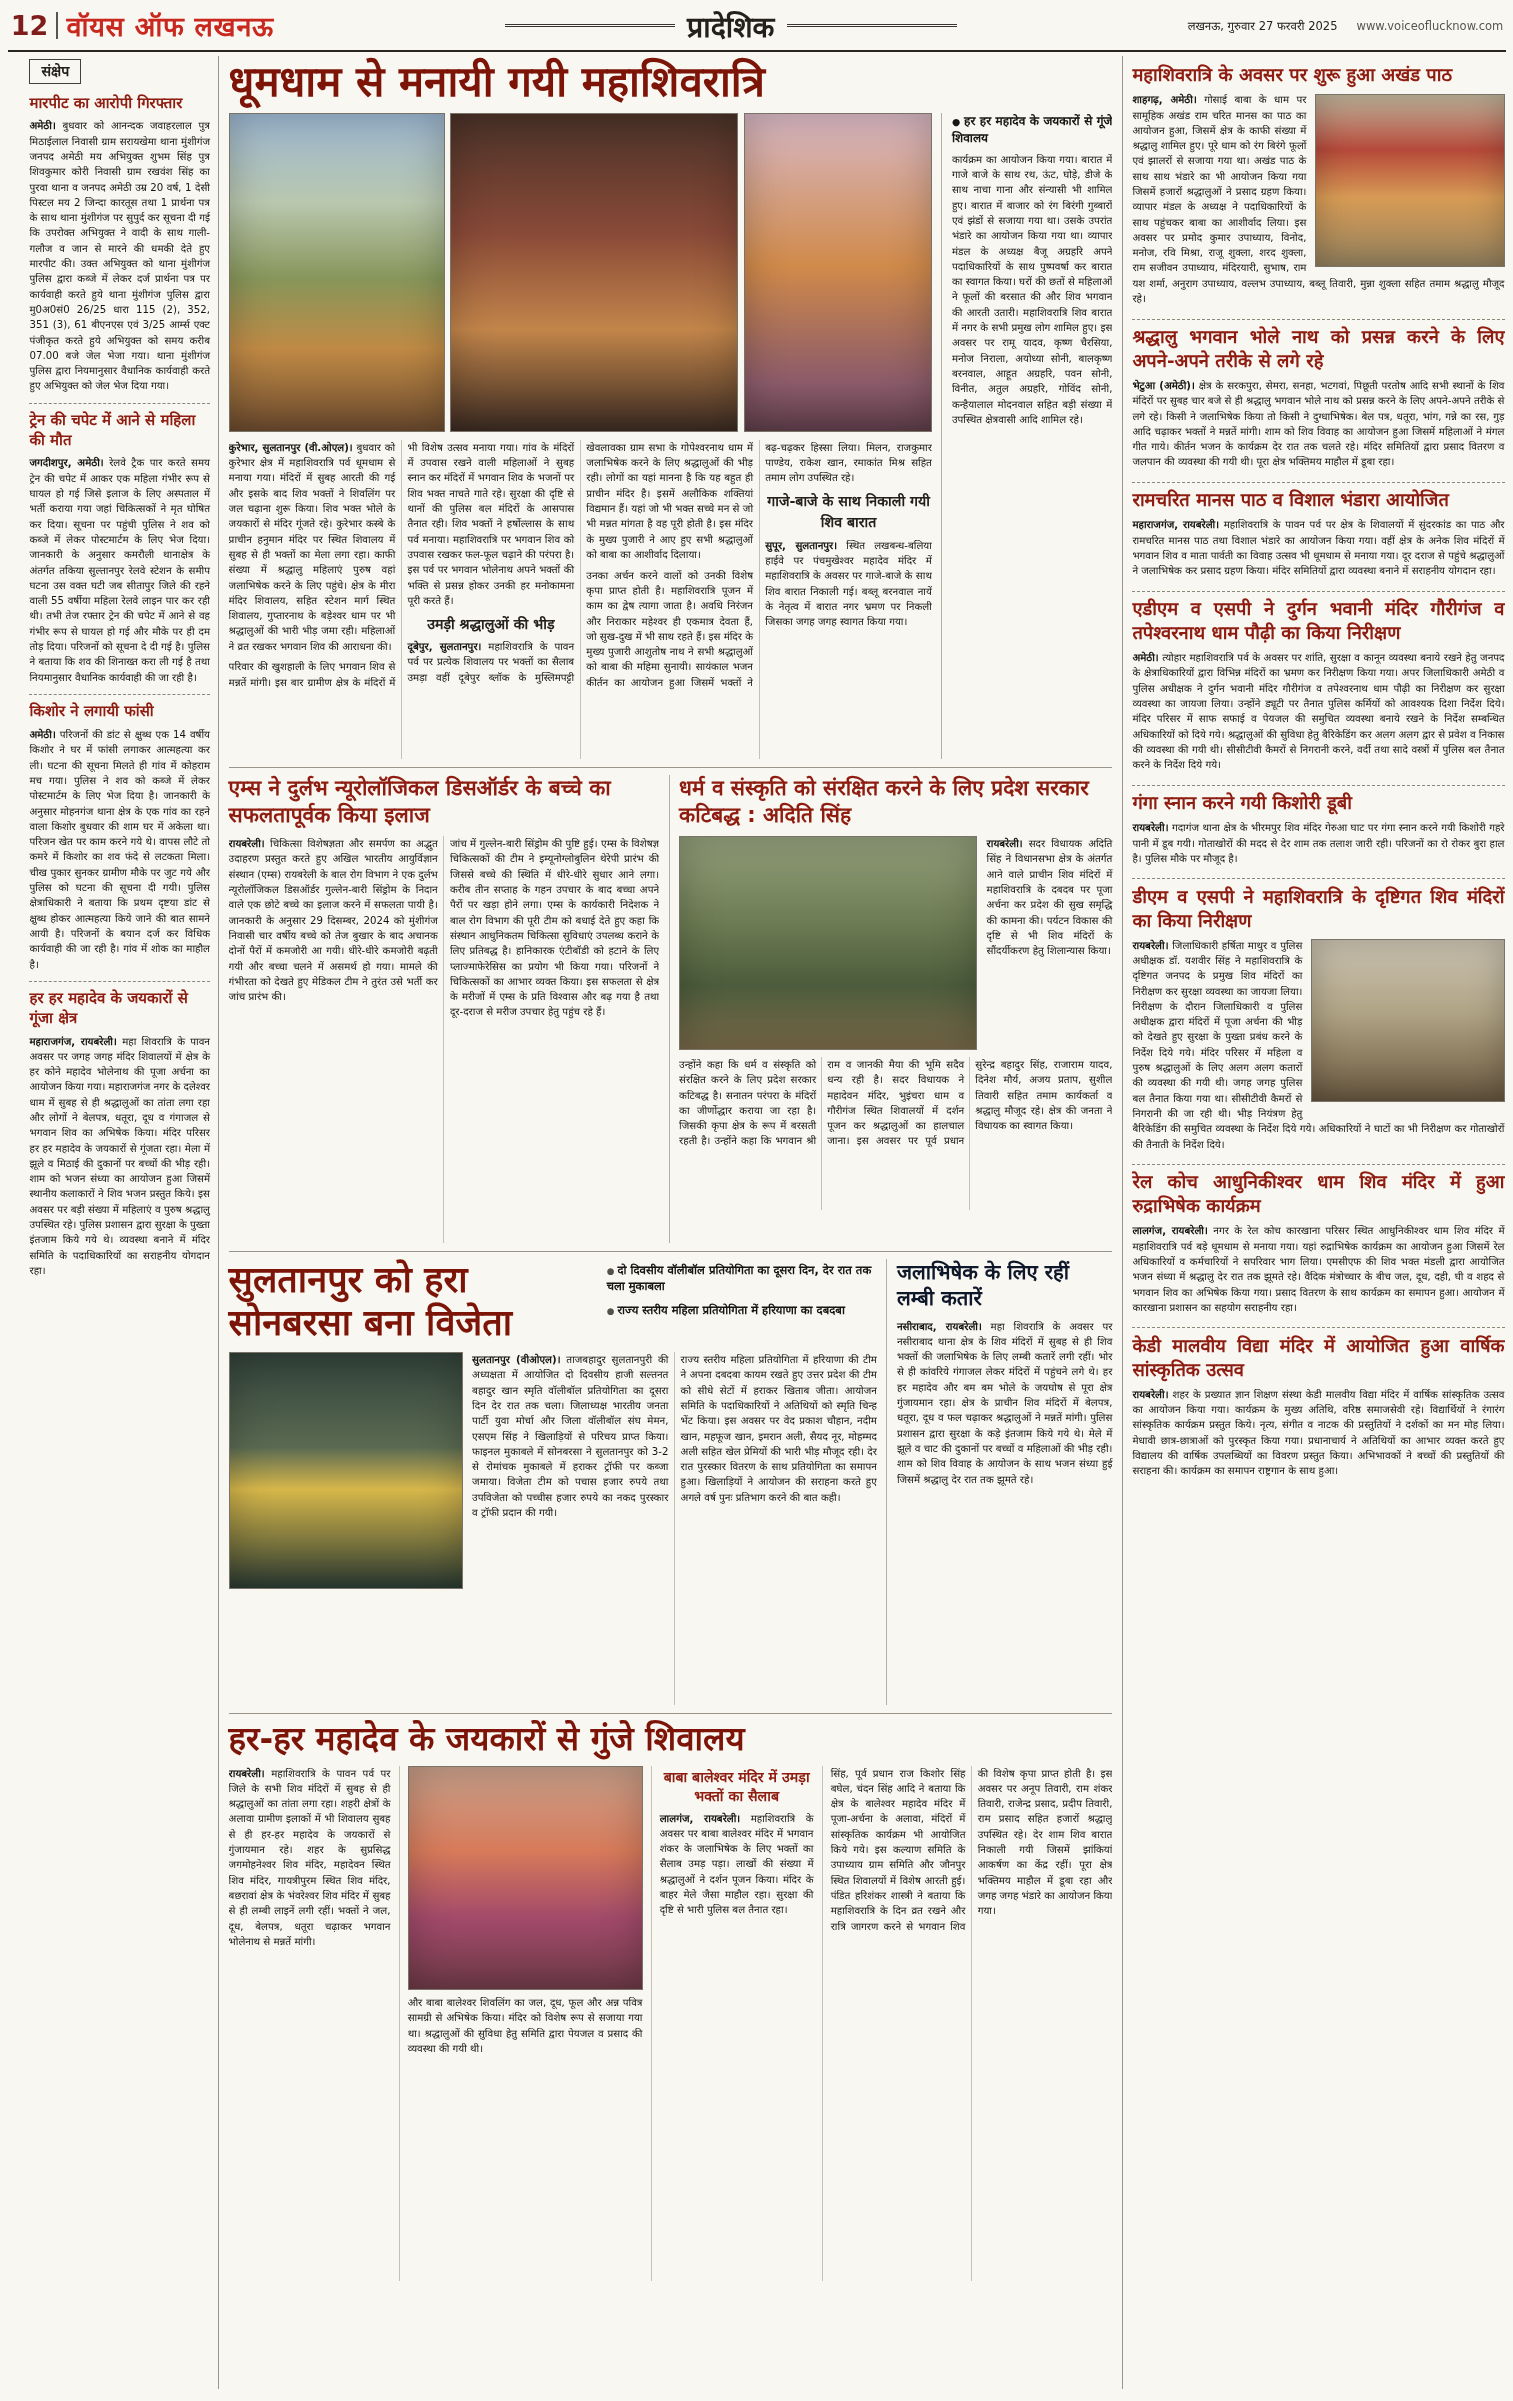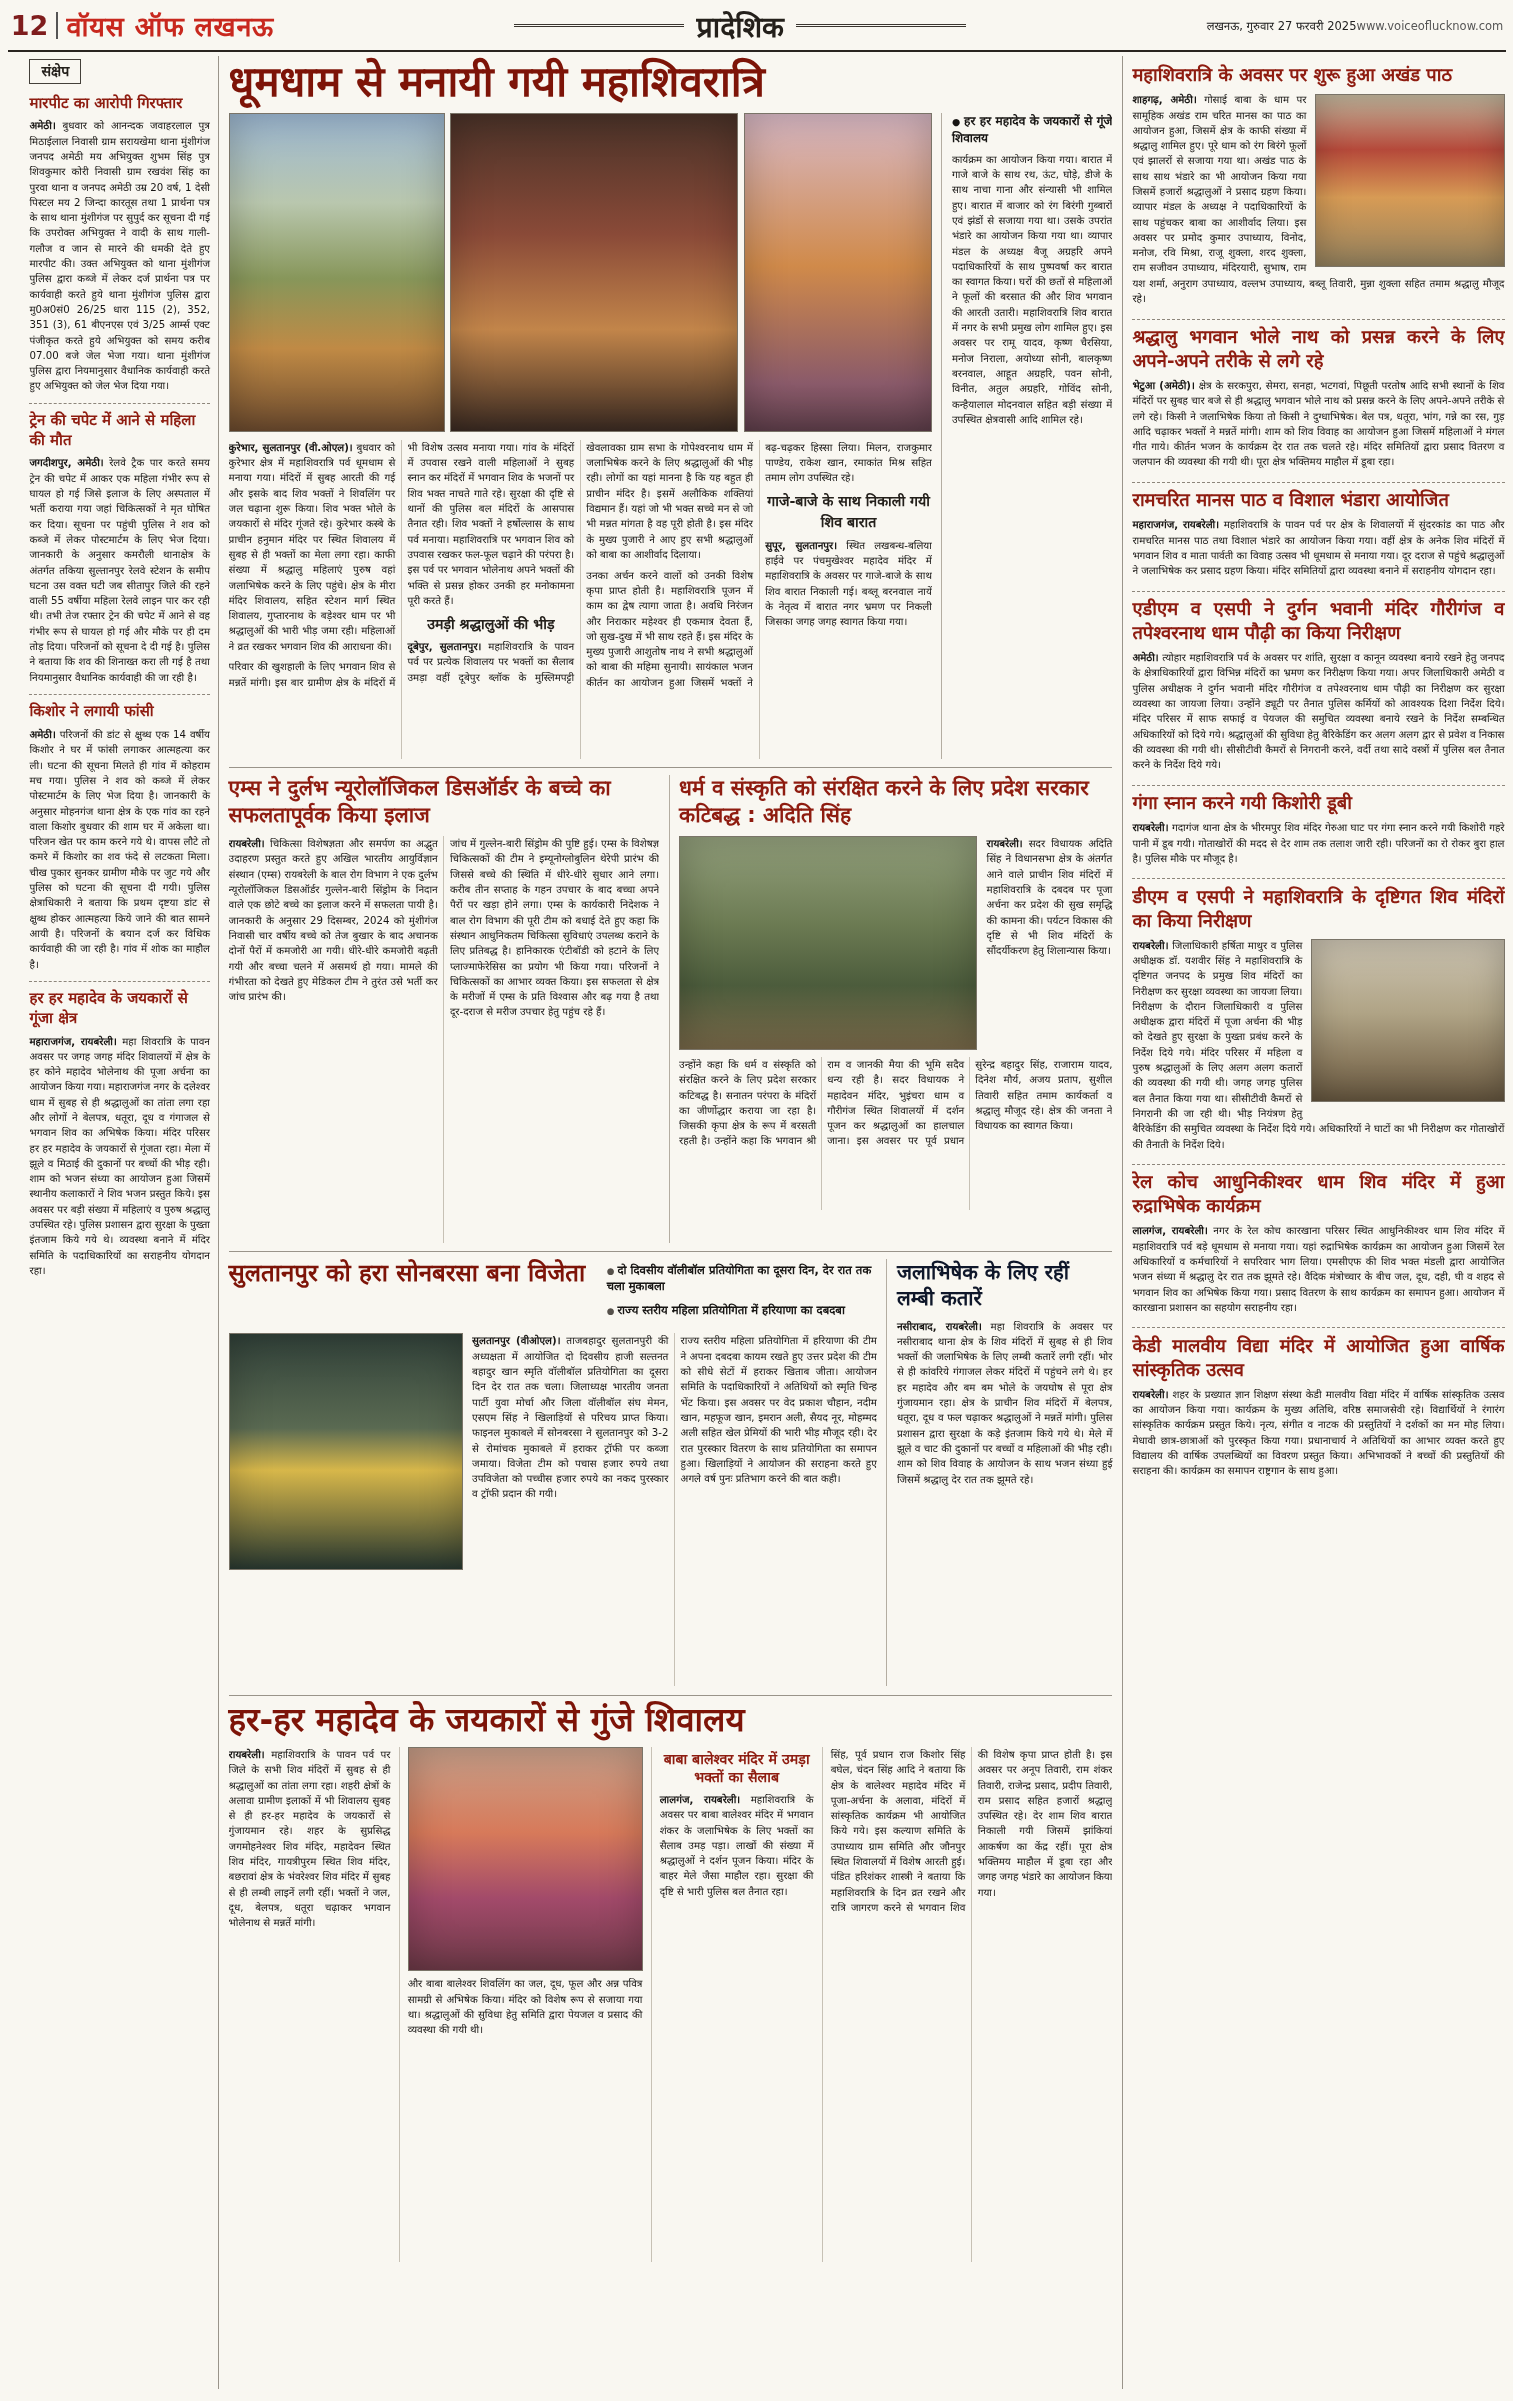--- a/index.html
+++ b/index.html
@@ -15,21 +15,21 @@
   
   .hdr { display:flex; align-items:center; justify-content:space-between;
          border-bottom:2.7px double #2a2520; padding:1.4px 2.7px 5.4px; }
   .hdr-left { display:flex; align-items:center; gap:8.1px; }
   .hdr-pagenum { font-size:27px; font-weight:bold; color:#7f1d1d; }
   .hdr-bar { width:2px; height:27px; background:#555; }
   .hdr-masthead { font-size:27px; font-weight:bold; color:#c8281e; letter-spacing:0.7px; }
   .hdr-center { display:flex; align-items:center; gap:12.2px; }
   .hdr-rule { width:170px; height:3.4px; border-top:1.4px solid #3a352f; border-bottom:0.7px solid #3a352f; }
   .hdr-section { font-size:28.5px; font-weight:bold; color:#24201b; }
-  .hdr-right { text-align:right; font-size:11.5px; color:#222; display:flex; align-items:baseline; }
+  .hdr-right { text-align:right; font-size:11.5px; color:#222; display:flex; gap:19px; align-items:baseline; }
   .hdr-web { color:#555; }
 
   
   .page-body { display:flex; height:2333px; margin-top:4.1px;margin-left:20px; }
   .col-left  { width:191px; border-right:0.7px solid #9a948a; padding:2.7px 8.1px 0 1.4px; overflow:hidden; }
   .col-main  { flex:1; padding:0 9.5px; overflow:hidden; }
   .col-right { width:384px; border-left:0.7px solid #9a948a; padding:1.4px 1.4px 0 9.5px; overflow:hidden; }
 
   
   .briefs-title { display:inline-block; border:0.7px solid #44403a; padding:1.4px 11px 2.7px;
@@ -72,21 +72,21 @@
   .aditi-intro { flex:1; font-size:10.2px; line-height:1.5; text-align:justify; }
   .aditi-intro p { margin:0; }
   .aditi-cols { margin-top:6.8px; column-count:3; column-gap:11px; column-rule:0.7px solid #c7c1b5;
                 height:153px; overflow:hidden; font-size:10.2px; line-height:1.5; text-align:justify; }
   .aditi-cols p { margin:0; }
 
   
   .sports-band { display:flex; border-top:0.7px solid #9a948a; margin-top:8.1px; padding-top:6.8px; }
   .sports { flex:1; min-width:0; border-right:0.7px solid #b4ada1; padding-right:9.5px; }
   .sports-head-row { display:flex; gap:15px; align-items:flex-start; }
-  .sports h2 { width:56%; margin:0; font-size:24px; line-height:1.18; color:#7d1408; }
+  .sports h2 { width:56%; margin:0; font-size:36px; line-height:1.18; color:#7d1408; }
   .sports-bullets { flex:1; margin:2.7px 0 0; padding:0; list-style:none; font-size:11.5px; font-weight:bold; line-height:1.45; }
   .sports-bullets li { margin-bottom:6.8px; }
   .sports-bullets li::before { content:"● "; color:#55504a; font-size:8.8px; }
   .sports-body { display:flex; gap:9.5px; margin-top:8.1px; }
   .sports-photo { width:234px; height:237px; background:linear-gradient(180deg,#32423a,#5a6a52 40%,#d7b74a 58%,#2a3a32); }
   .sports-cols { flex:1; column-count:2; column-gap:12.2px; column-rule:0.7px solid #c7c1b5; height:353px; overflow:hidden;
                  font-size:10.2px; line-height:1.5; text-align:justify; }
   .sports-cols p { margin:0 0 5.4px; }
   .jala { width:225px; padding-left:9.5px; }
   .jala h2 { margin:0 0 6.8px; font-size:20.3px; line-height:1.3; color:#0f172a; }

